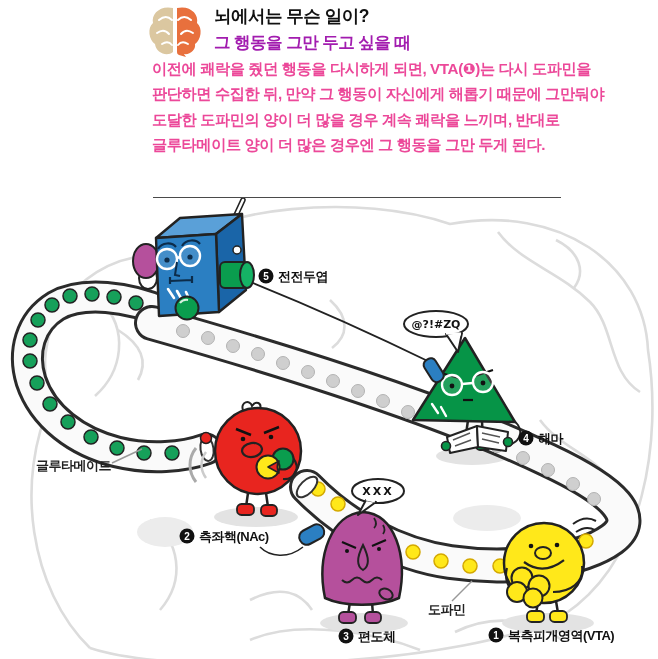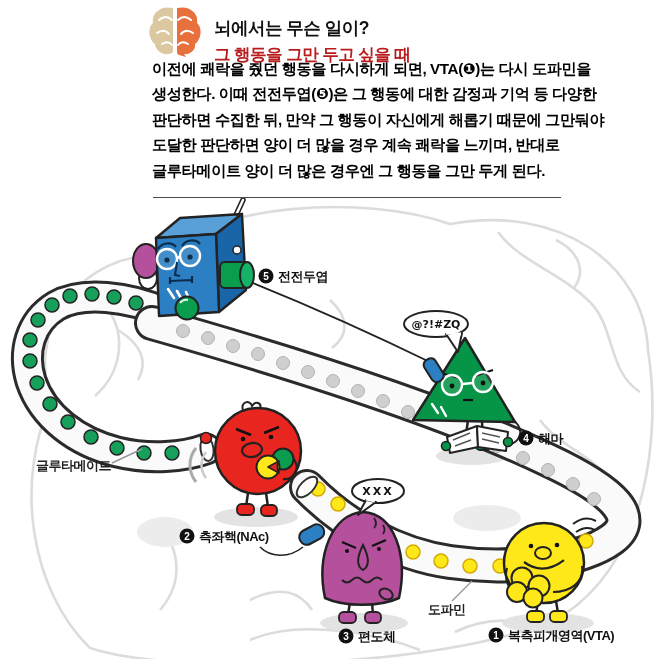--- a/index.html
+++ b/index.html
@@ -1,24 +1,24 @@
 <!DOCTYPE html>
 <html><head>
 <meta charset="utf-8">
 <style>
   html,body{margin:0;padding:0;background:#fff;}
   .page{position:relative;width:658px;height:659px;background:#ffffff;overflow:hidden;
         font-family:"Liberation Sans","DejaVu Sans",sans-serif;}
   .illu{position:absolute;left:0;top:0;width:658px;height:659px;}
   .hdr{position:absolute;left:146px;top:4px;display:flex;align-items:flex-start;z-index:3;}
   .brain-ico{width:58px;height:54px;margin-right:10px;flex:0 0 auto;}
-  .title{font-size:17.5px;font-weight:800;color:#111;letter-spacing:-0.5px;margin-top:12px;}
-  .subtitle{font-size:16.5px;font-weight:800;color:#b91c1c;letter-spacing:-0.5px;margin-top:4px;}
+  .title{font-size:17.5px;font-weight:800;color:#111;letter-spacing:-0.5px;margin-top:0;}
+  .subtitle{font-size:16.5px;font-weight:800;color:#a21caf;letter-spacing:-0.5px;margin-top:4px;}
   .bodytext{position:absolute;left:152px;top:56px;width:500px;z-index:3;}
-  .bl{font-size:15.2px;line-height:25.4px;font-weight:600;color:#000000;letter-spacing:-0.4px;white-space:nowrap;}
+  .bl{font-size:15.2px;line-height:25.4px;font-weight:600;color:#ec4899;letter-spacing:-0.4px;white-space:nowrap;}
   .divider{position:absolute;left:153px;top:197px;width:408px;border-top:1.4px solid #4a4a4a;z-index:3;}
   .numtx{font:bold 10px "Liberation Sans","DejaVu Sans",sans-serif;fill:#fff;text-anchor:middle;}
   .lbltx{font:bold 13px "Liberation Sans","DejaVu Sans",sans-serif;fill:#111;letter-spacing:-0.5px;}
   .freetx{font:bold 13px "Liberation Sans","DejaVu Sans",sans-serif;fill:#222;letter-spacing:-0.5px;}
   .bubtx{font:bold 11px "DejaVu Sans","Liberation Sans",sans-serif;fill:#111;text-anchor:middle;}
   .sk{stroke:#dcdcdc;stroke-width:2.6;fill:none;}
 </style>
 </head>
 <body>
 
@@ -282,21 +282,20 @@
     <path d="M45 16 q -7 -6 -13 0 M47 29 q -7 -5 -12 1 M42 40 q -6 -4 -10 1" stroke="#fff" stroke-width="2" fill="none" stroke-linecap="round"></path>
   </svg>
   <div class="titles">
     <div class="title">뇌에서는 무슨 일이?</div>
     <div class="subtitle">그 행동을 그만 두고 싶을 때</div>
   </div>
 </header>
 
 <div class="bodytext">
   <div class="bl">이전에 쾌락을 줬던 행동을 다시하게 되면, VTA(❶)는 다시 도파민을</div>
-  <div class="bl">생성한다. 이때 전전두엽(❺)은 그 행동에 대한 감정과 기억 등 다양한</div>
   <div class="bl">판단하면 수집한 뒤, 만약 그 행동이 자신에게 해롭기 때문에 그만둬야</div>
-  <div class="bl">도달한 판단하면 양이 더 많을 경우 계속 쾌락을 느끼며, 반대로</div>
+  <div class="bl">도달한 도파민의 양이 더 많을 경우 계속 쾌락을 느끼며, 반대로</div>
   <div class="bl">글루타메이트 양이 더 많은 경우엔 그 행동을 그만 두게 된다.</div>
 </div>
 
 <div class="divider"></div>
 
 </div>
 
 </body></html>

